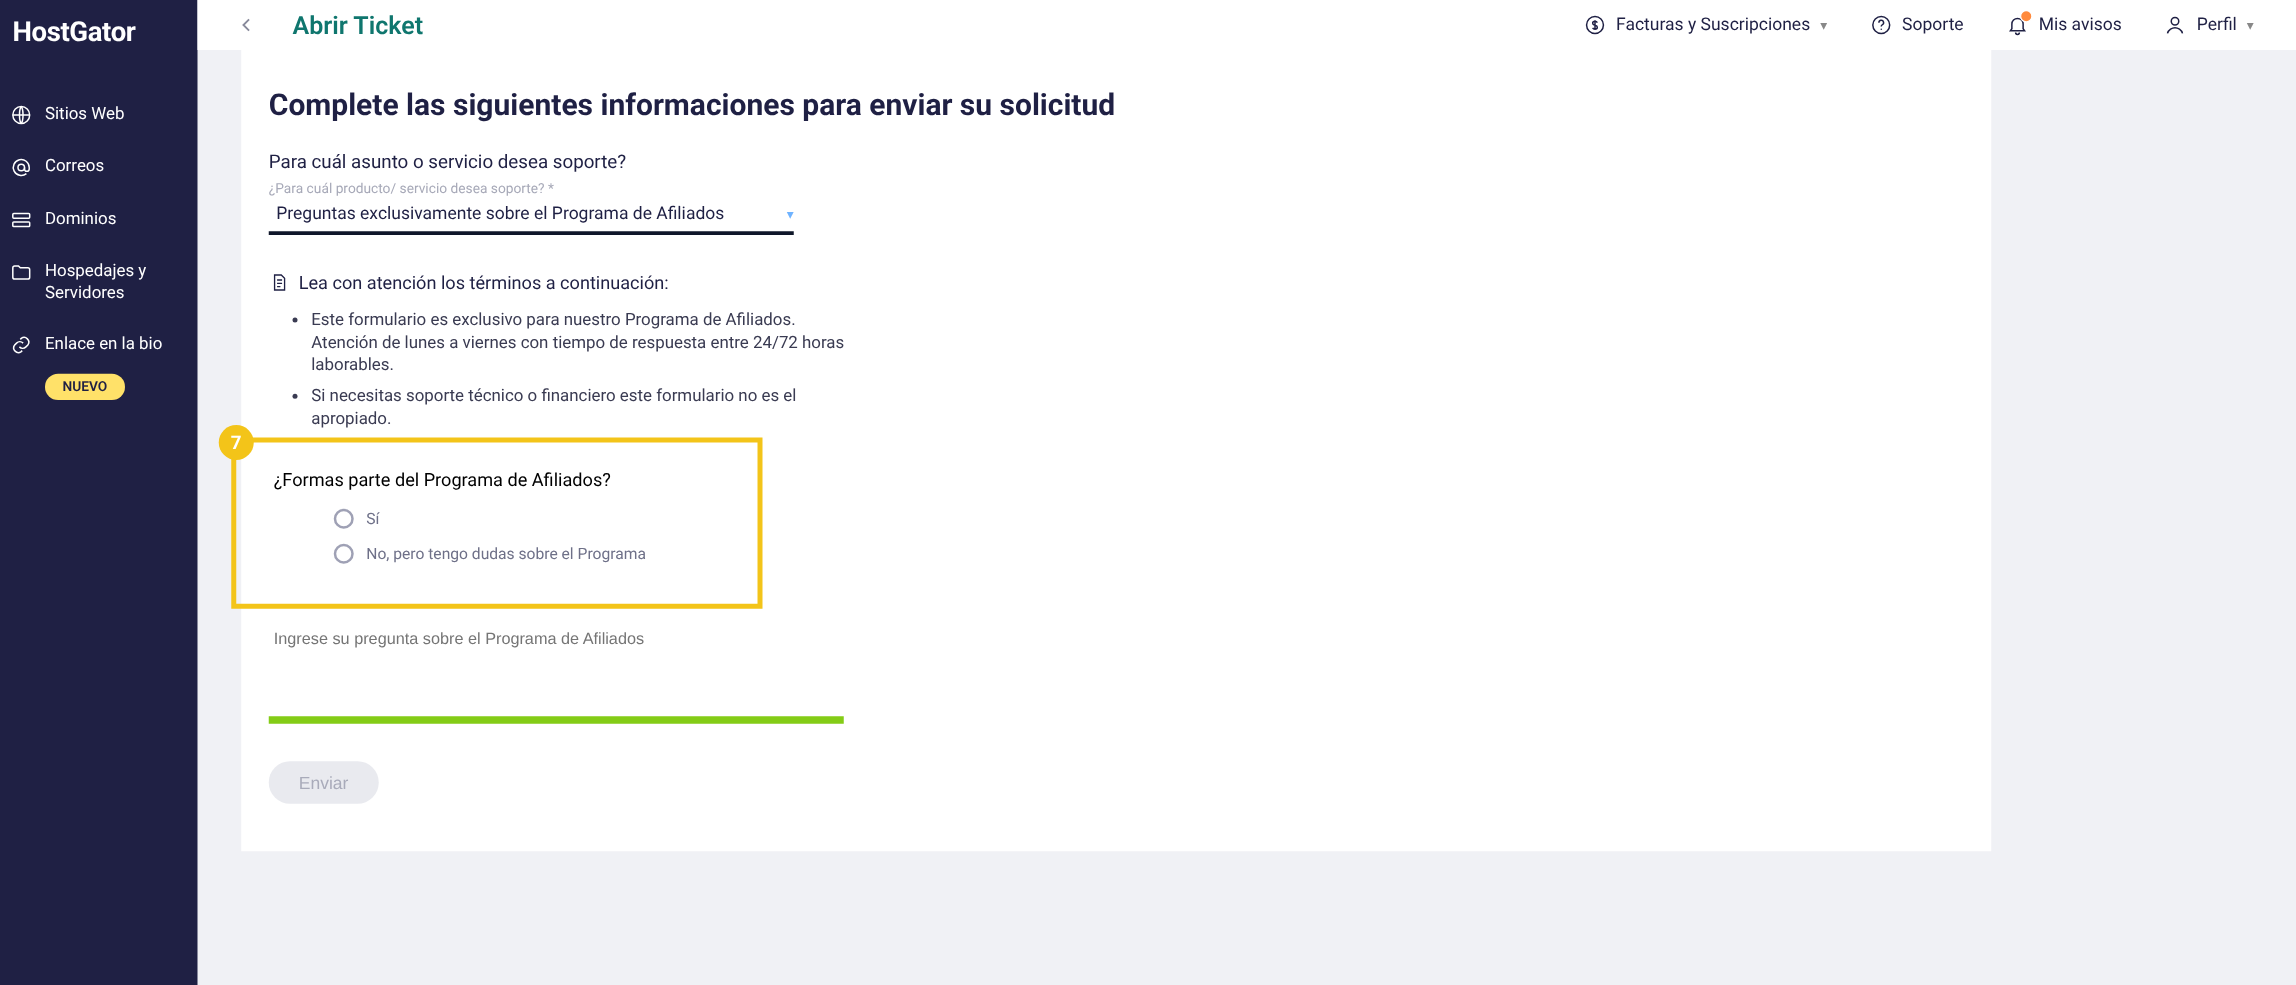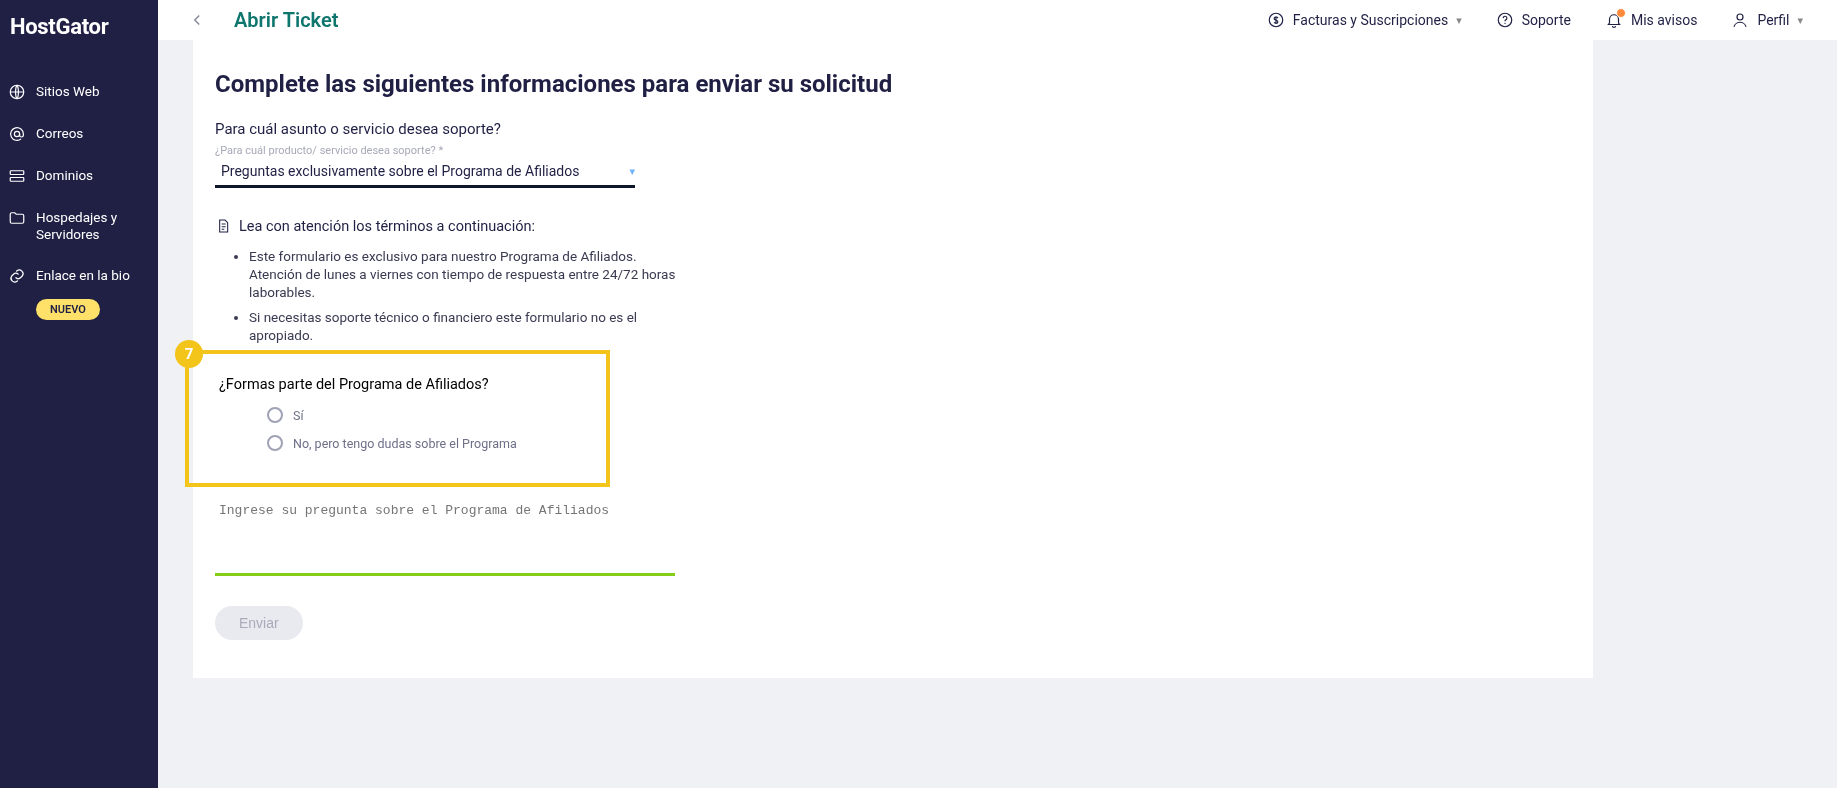--- a/index.html
+++ b/index.html
@@ -178,28 +178,28 @@
 }
 .radio-circle {
   width:16px; height:16px; border:2px solid #9fa1b5; border-radius:50%;
   flex-shrink:0;
 }
 
 .textarea-field {
   margin-top: 12px;
   width: 460px;
   border:none;
-  border-bottom:3px solid #84cc16;
+  border-bottom:6px solid #84cc16;
   font-size:13px;
   color:#7d7f93;
   padding: 4px 0 40px 4px;
   background:transparent;
   resize:none;
   outline:none;
-  font-family:Liberation Mono, monospace;
+  font-family:Liberation Sans, sans-serif;
 }
 
 .submit-btn {
   margin-top: 26px;
   background:#e9eaef;
   color:#a9abba;
   border:none;
   border-radius:18px;
   padding: 9px 24px;
   font-size:14px;

